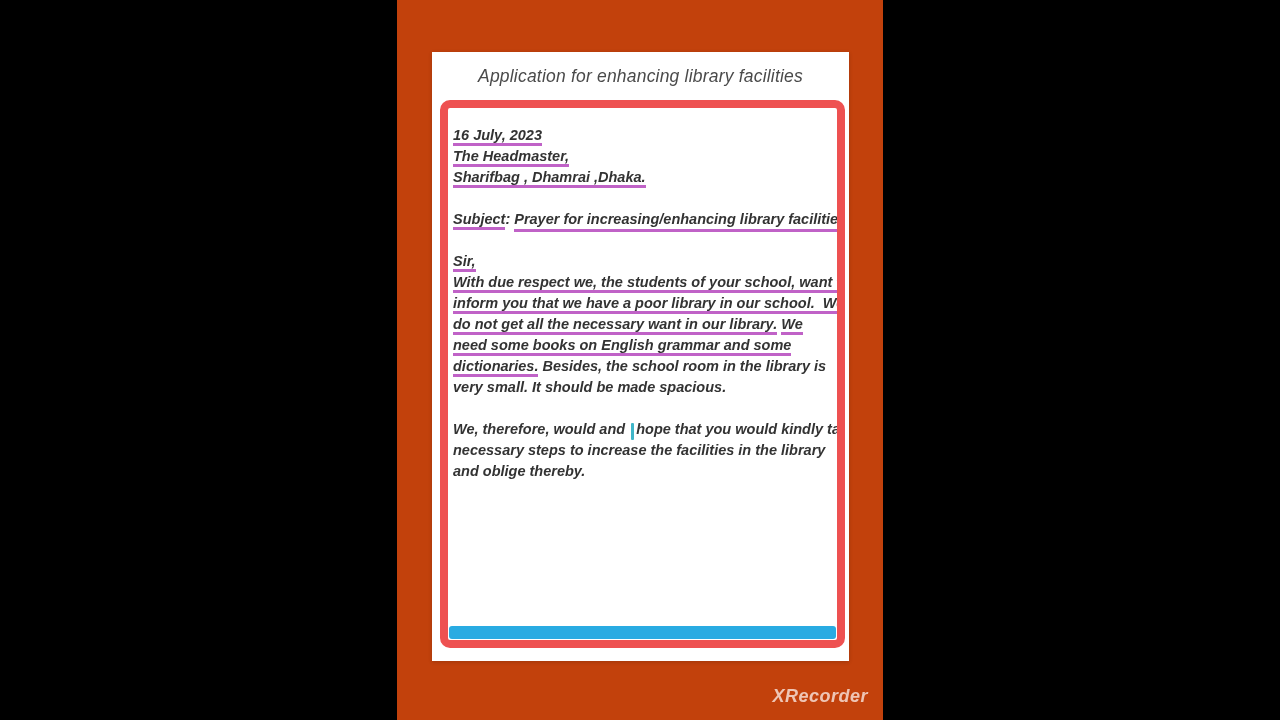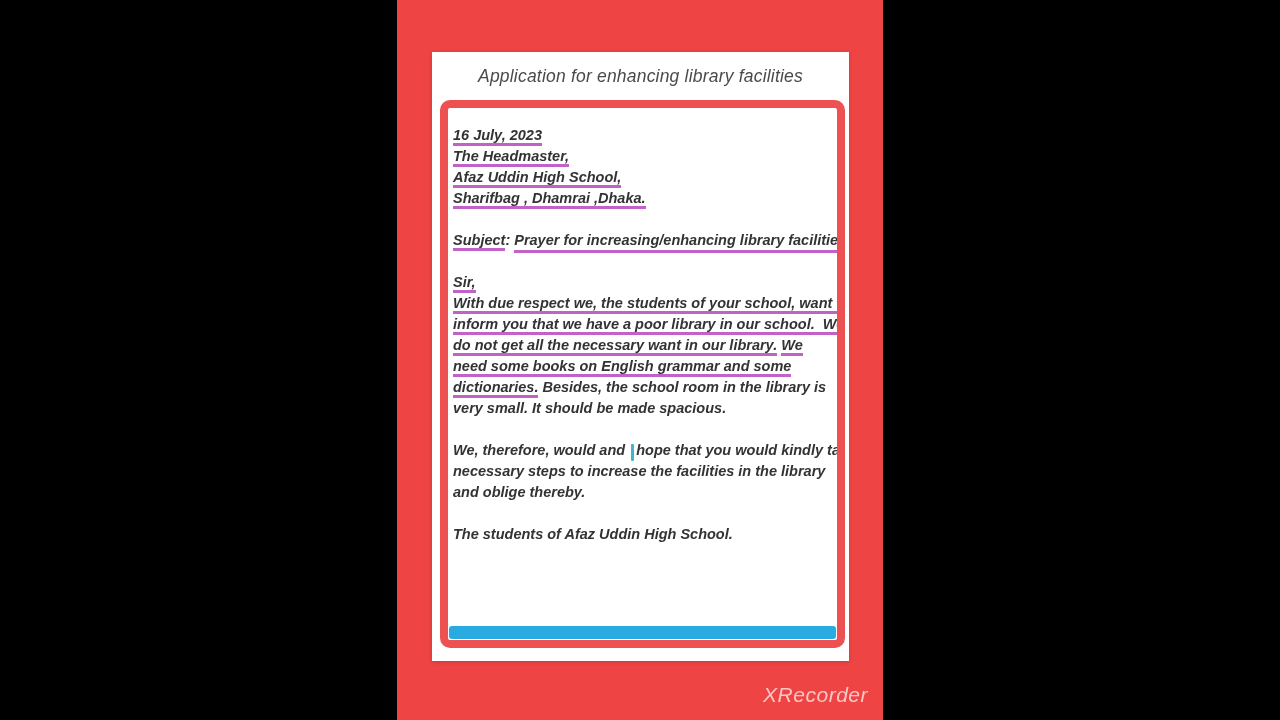--- a/index.html
+++ b/index.html
@@ -8,21 +8,21 @@
     background: #000000;
     overflow: hidden;
     font-family: "Liberation Sans", sans-serif;
     position: relative;
   }
   .stage { position: absolute; inset: 0; }
   .frame {
     position: absolute;
     left: 397px; top: 0;
     width: 486px; height: 720px;
-    background: #ef4444;
+    background: #c2410c;
   }
   .card {
     position: absolute;
     left: 35px; top: 52px;
     width: 417px; height: 609px;
     background: #ffffff;
     box-shadow: 0 1px 4px rgba(0,0,0,0.18);
   }
   .doc-title {
     position: absolute;
@@ -77,59 +77,57 @@
   .scroll-strip {
     position: absolute;
     left: 1px; right: 1px; bottom: 1px;
     height: 13px;
     background: #29abe2;
     border-radius: 3px;
   }
   .watermark {
     position: absolute;
     right: 15px; bottom: 13px;
-    font-size: 21px;
-    font-weight: normal;
+    font-size: 18px;
+    font-weight: bold;
     font-style: italic;
     color: rgba(255, 248, 246, 0.72);
     letter-spacing: 0.5px;
   }
 </style>
 </head>
 <body>
 
 <div class="stage">
   <div class="frame">
 
     <div class="card">
       <div class="doc-title">Application for enhancing library facilities</div>
 
       <div class="letter">
         <div class="letter-content">
 
           <div class="line"><span class="seg u">16 July, 2023</span></div>
           <div class="line"><span class="seg u">The Headmaster,</span></div>
-          <div class="line"><span class="seg u">Afaz Uddin High School,</span></div>
           <div class="line"><span class="seg u">Sharifbag , Dhamrai ,Dhaka.</span></div>
           <div class="line"></div>
           <div class="line"><span class="seg u">Subject</span><span class="seg">: </span><span class="seg u-low">Prayer for increasing/enhancing library facilities.</span></div>
           <div class="line"></div>
           <div class="line"><span class="seg u">Sir,</span></div>
           <div class="line"><span class="seg u">With due respect we, the students of your school, want to</span></div>
           <div class="line"><span class="seg u">inform you that we have a poor library in our school.  We</span></div>
           <div class="line"><span class="seg u">do not get all the necessary want in our library.</span><span class="seg"> </span><span class="seg u">We</span></div>
           <div class="line"><span class="seg u">need some books on English grammar and some</span></div>
           <div class="line"><span class="seg u">dictionaries.</span><span class="seg"> Besides, the school room in the library is</span></div>
           <div class="line"><span class="seg">very small. It should be made spacious.</span></div>
           <div class="line"></div>
           <div class="line"><span class="seg">We, therefore, would and </span><span class="caret"></span><span class="seg">hope that you would kindly take</span></div>
           <div class="line"><span class="seg">necessary steps to increase the facilities in the library</span></div>
           <div class="line"><span class="seg">and oblige thereby.</span></div>
           <div class="line"></div>
-          <div class="line"><span class="seg">The students of Afaz Uddin High School.</span></div>
 
         </div>
         <div class="scroll-strip"></div>
       </div>
     </div>
 
     <div class="watermark">XRecorder</div>
   </div>
 </div>
 

